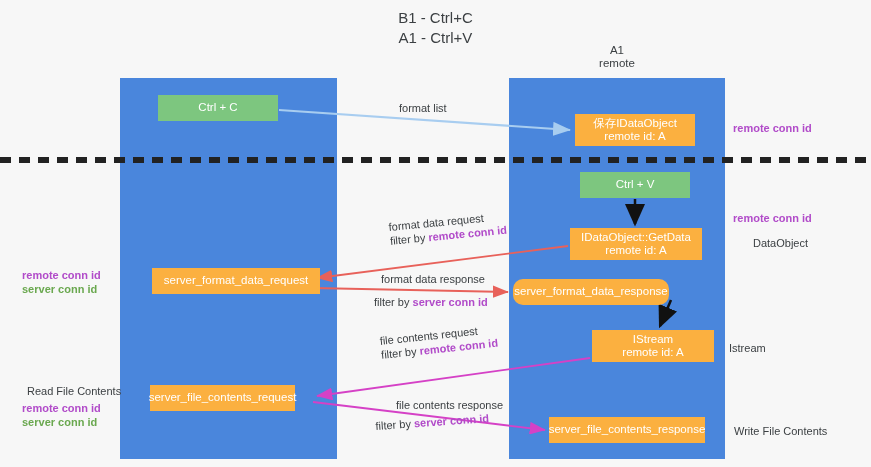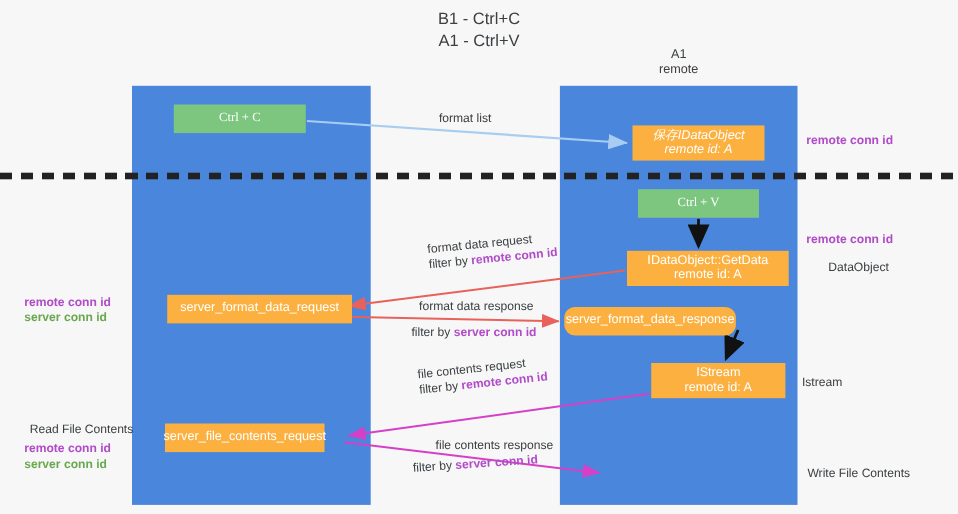--- a/index.html
+++ b/index.html
@@ -34,27 +34,27 @@
   }
   #title span{display:block;}
 
   
   .node{
     position:absolute;box-sizing:border-box;
     display:flex;flex-direction:column;align-items:center;justify-content:center;
     color:#ffffff;font-size:11.5px;line-height:13.5px;text-align:center;
   }
   .node .ln{display:block;white-space:nowrap;}
-  .green{background:#7dc67f;font-family:Liberation Serif, serif;}
+  .green{background:#7dc67f;}
   .orange{background:#fbb040;}
 
   #n-ctrlc{left:158px;top:95px;width:120px;height:26px;}
-  #n-idataobject{left:575px;top:114px;width:120px;height:32px;font-style:italic;}
+  #n-idataobject{left:575px;top:114px;width:120px;height:32px;}
   #n-ctrlv{left:580px;top:172px;width:110px;height:26px;}
-  #n-getdata{left:570px;top:228px;width:147px;height:32px;}
+  #n-getdata{left:570px;top:228px;width:132px;height:32px;}
   #n-sfdreq{left:152px;top:268px;width:168px;height:26px;}
   #n-sfdresp{left:513px;top:279px;width:156px;height:26px;border-radius:10px;}
   #n-istream{left:592px;top:330px;width:122px;height:32px;}
   #n-sfcreq{left:150px;top:385px;width:145px;height:26px;}
   #n-sfcresp{left:549px;top:417px;width:156px;height:26px;}
 
   
   .anno{position:absolute;font-size:11px;line-height:14px;white-space:nowrap;}
   .purple{color:#b14bc9;font-weight:bold;}
   .green-t{color:#6aa84f;font-weight:bold;}
@@ -169,20 +169,23 @@
 
   <div id="n-istream" class="node orange">
     <span class="ln">IStream</span>
     <span class="ln">remote id: A</span>
   </div>
 
   <div id="n-sfcreq" class="node orange">
     <span class="ln">server_file_contents_request</span>
   </div>
 
+  <div id="n-sfcresp" class="node orange">
+    <span class="ln">server_file_contents_response</span>
+  </div>
 
   <div id="c-formatlist" class="cap dark">format list</div>
 
   <div id="c-fdreq" class="cap">
     <div><span class="dark">format data request</span></div>
     <div><span class="dark">filter by </span><span class="purple">remote conn id</span></div>
   </div>
 
   <div id="c-fdresp" class="cap dark">format data response</div>
 

